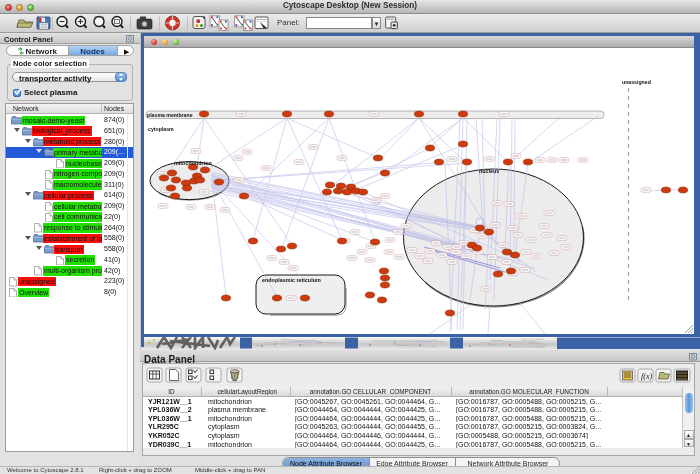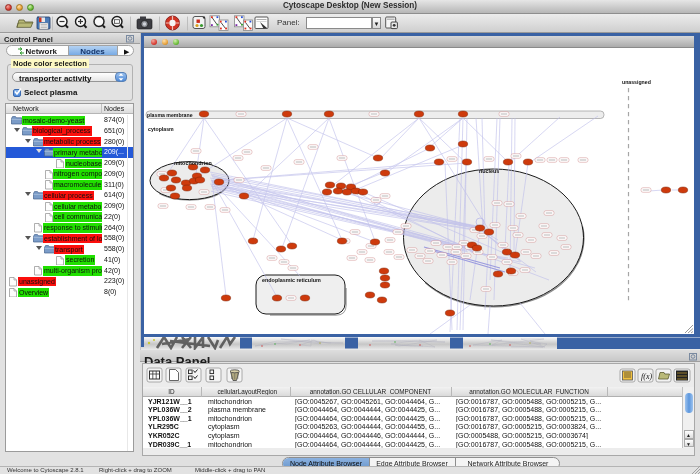--- a/index.html
+++ b/index.html
@@ -119,21 +119,21 @@
   <div class="abs" style="left:14px;top:1px;font-size:8px;font-weight:bold;color:#222">&nbsp;&nbsp;Network</div>
   <div class="abs" style="left:61px;top:1px;width:49px;text-align:center;font-size:8px;font-weight:bold;color:#15356a">Nodes</div>
   <div class="abs" style="left:117px;top:1.5px;font-size:7px;color:#111">▶</div>
 </div>
 <svg class="abs" style="left:17px;top:47px" width="8" height="8" viewBox="0 0 8 8">
  <path d="M1 2 l3 0 m-1 -1.5 l2 1.5 l-2 1.5" stroke="#2a9a28" stroke-width="1" fill="none"></path>
  <path d="M7 6 l-3 0 m1 -1.5 l-2 1.5 l2 1.5" stroke="#2a9a28" stroke-width="1" fill="none"></path>
 </svg>
 
 <div class="abs" style="left:7px;top:64px;width:126px;height:37px;border:1px solid #b2b2b2;border-radius:3px"></div>
-<div class="abs" style="left:11px;top:59px;background:#fef9c3;padding:0 2px;font-size:7.5px;font-weight:bold;color:#1a1a1a">Node color selection</div>
+<div class="abs" style="left:11px;top:59px;background:#ffffff;padding:0 2px;font-size:7.5px;font-weight:bold;color:#1a1a1a">Node color selection</div>
 
 <div class="abs" style="left:12px;top:72px;width:115px;height:10px;background:linear-gradient(#ffffff,#e6e6e6);border:1px solid #969696;border-radius:5px">
  <div class="abs" style="left:6px;top:0.5px;font-size:8px;font-weight:bold;color:#111">transporter activity</div>
 </div>
 <div class="abs" style="left:115px;top:72px;width:12px;height:10px;background:linear-gradient(#9cc2ee,#4f8ad8);border:1px solid #5580b8;border-radius:4px"></div>
 <svg class="abs" style="left:115px;top:72px" width="12" height="10" viewBox="0 0 12 10">
     <path d="M6 1.2 L8.4 3.8 L3.6 3.8 Z M6 8.8 L8.4 6.2 L3.6 6.2 Z" fill="#fff"></path>
   </svg>
 
 <div class="abs" style="left:13px;top:88.5px;width:8px;height:8px;background:linear-gradient(#8cb8ec,#4a86d8);border:1px solid #3a6ab0;border-radius:2px"></div>
@@ -655,21 +655,21 @@
     <circle cx="370" cy="345" r="0.7" fill="#c33"></circle>
     <circle cx="395" cy="342" r="0.7" fill="#3a3"></circle>
     <circle cx="420" cy="345" r="0.7" fill="#c33"></circle>
     <circle cx="470" cy="346" r="0.7" fill="#c33"></circle>
     <circle cx="490" cy="344" r="0.7" fill="#3a3"></circle>
     <circle cx="510" cy="345" r="0.7" fill="#c33"></circle>
     <circle cx="530" cy="343" r="0.7" fill="#aa3"></circle>
   </svg>
 <div class="abs" style="left:140px;top:350px;width:560px;height:116px;background:#e0e0e0"></div>
 <div class="abs" style="left:140px;top:350px;width:560px;height:11.5px;background:linear-gradient(#dedede,#c8c8c8);border-bottom:1px solid #9e9e9e">
- <div class="abs" style="left:4px;top:3.5px;font-size:13px;font-weight:bold;color:#1c1c1c">Data Panel</div>
+ <div class="abs" style="left:4px;top:3.5px;font-size:10px;font-weight:bold;color:#1c1c1c">Data Panel</div>
  <svg class="abs" style="left:549px;top:2.5px" width="9" height="8" viewBox="0 0 9 8">
    <rect x="0.5" y="0.5" width="7" height="6.5" fill="none" stroke="#7a8aa0" stroke-width="1"></rect>
    <circle cx="4" cy="3.5" r="1.8" fill="none" stroke="#7a8aa0" stroke-width="1"></circle>
  </svg>
 </div>
 <div class="abs" style="left:142px;top:363px;width:553px;height:93px;background:#ececec;border:1px solid #a8a8a8"></div>
 <svg class="abs" style="left:142px;top:363px" width="553" height="85" viewBox="142 363 553 85">
 
  <g>
   <rect x="147" y="368" width="15" height="14" rx="2" fill="#f4f4f4" stroke="#999" stroke-width="0.8"></rect>

